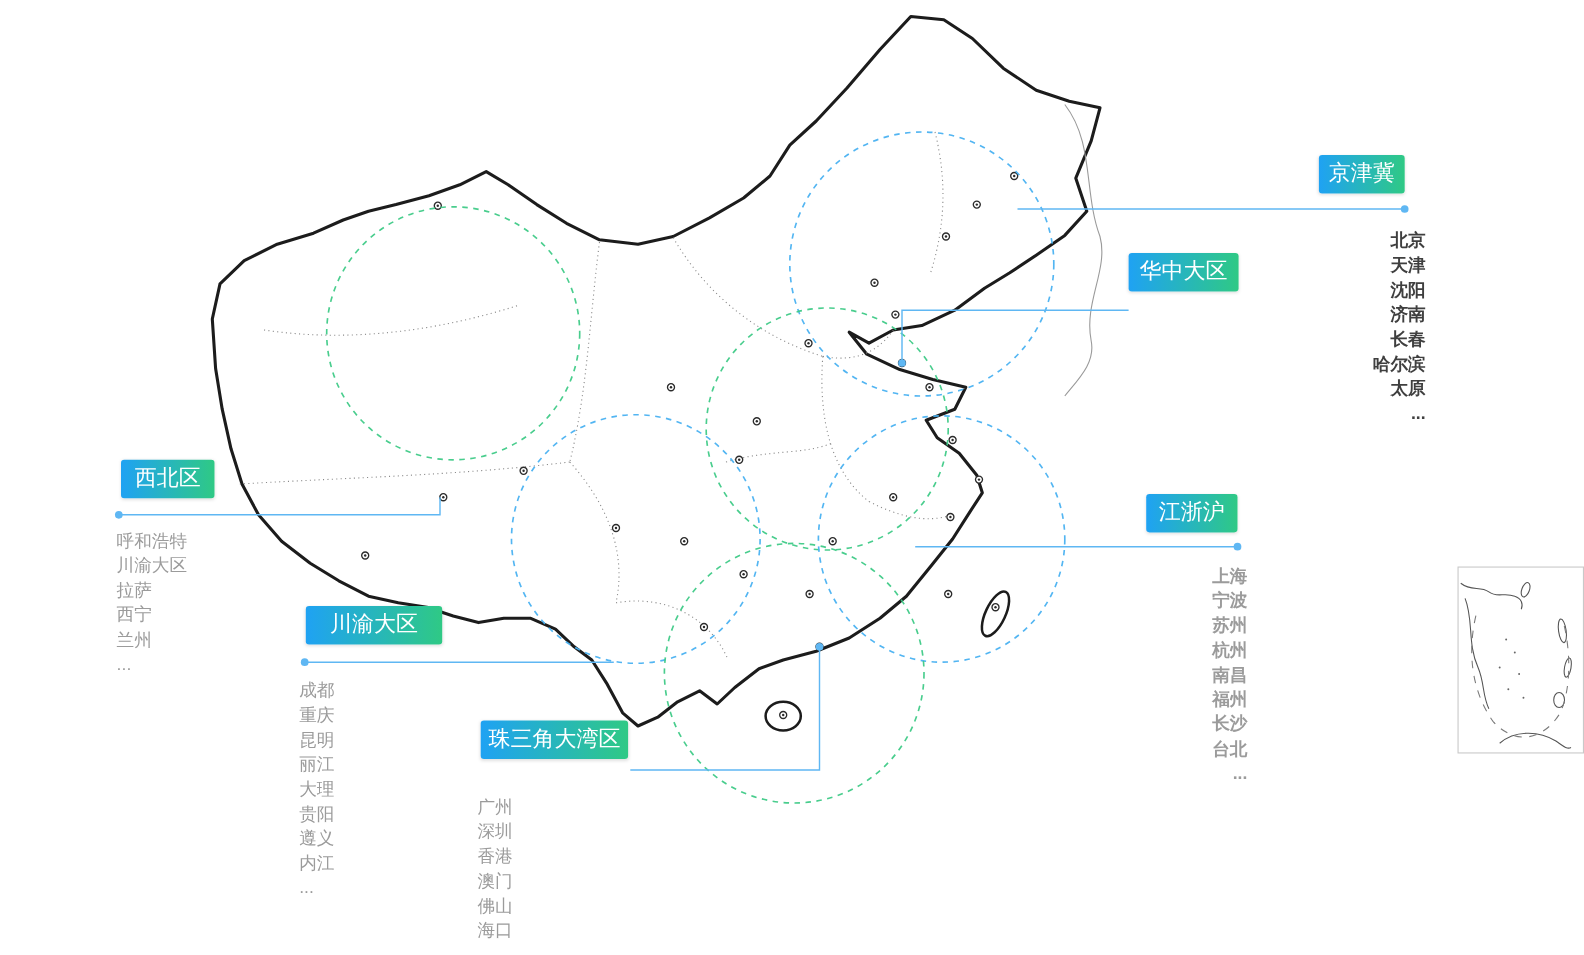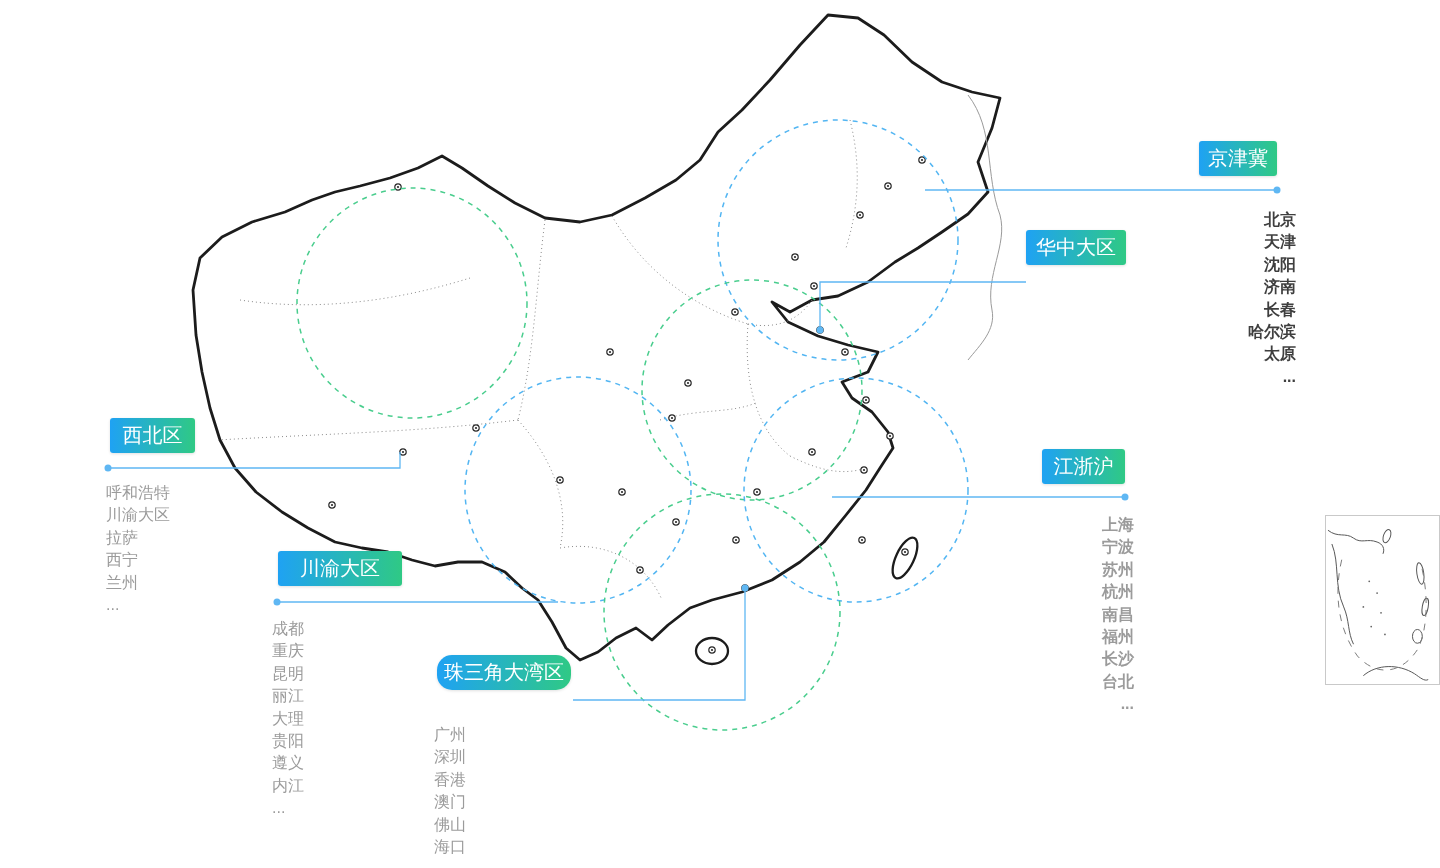--- a/index.html
+++ b/index.html
@@ -23,21 +23,21 @@
     position:absolute;height:35px;line-height:35px;text-align:center;
     color:#fff;font-size:20px;border-radius:3px;cursor:pointer;
     background:linear-gradient(90deg,var(--badge-from,#1fa2f3),var(--badge-to,#2fc985));
     box-shadow:0 1px 3px rgba(0,0,0,.12);
   }
   #badge-jingjinji{left:1199px;top:141px;width:78px;}
   #badge-huazhong{left:1026px;top:230px;width:100px;}
   #badge-xibei{left:110px;top:418px;width:85px;}
   #badge-jiangzhehu{left:1042px;top:449px;width:83px;}
   #badge-chuanyu{left:278px;top:551px;width:124px;}
-  #badge-zhusanjiao{left:437px;top:655px;width:134px;border-radius:15px;}
+  #badge-zhusanjiao{left:437px;top:655px;width:134px;}
 
   .citylist{
     position:absolute;font-size:16px;line-height:22.4px;color:var(--list-gray,#9b9b9b);
     white-space:nowrap;
   }
   .citylist.center{transform:translateX(-50%);text-align:right;font-weight:bold;}
   .citylist.dark{color:var(--list-dark,#3f3f3f);}
   #list-jingjinji{left:1272px;top:209px;}
   #list-huazhong{left:1108px;top:296px;}
   #list-xibei{left:106px;top:482px;}

